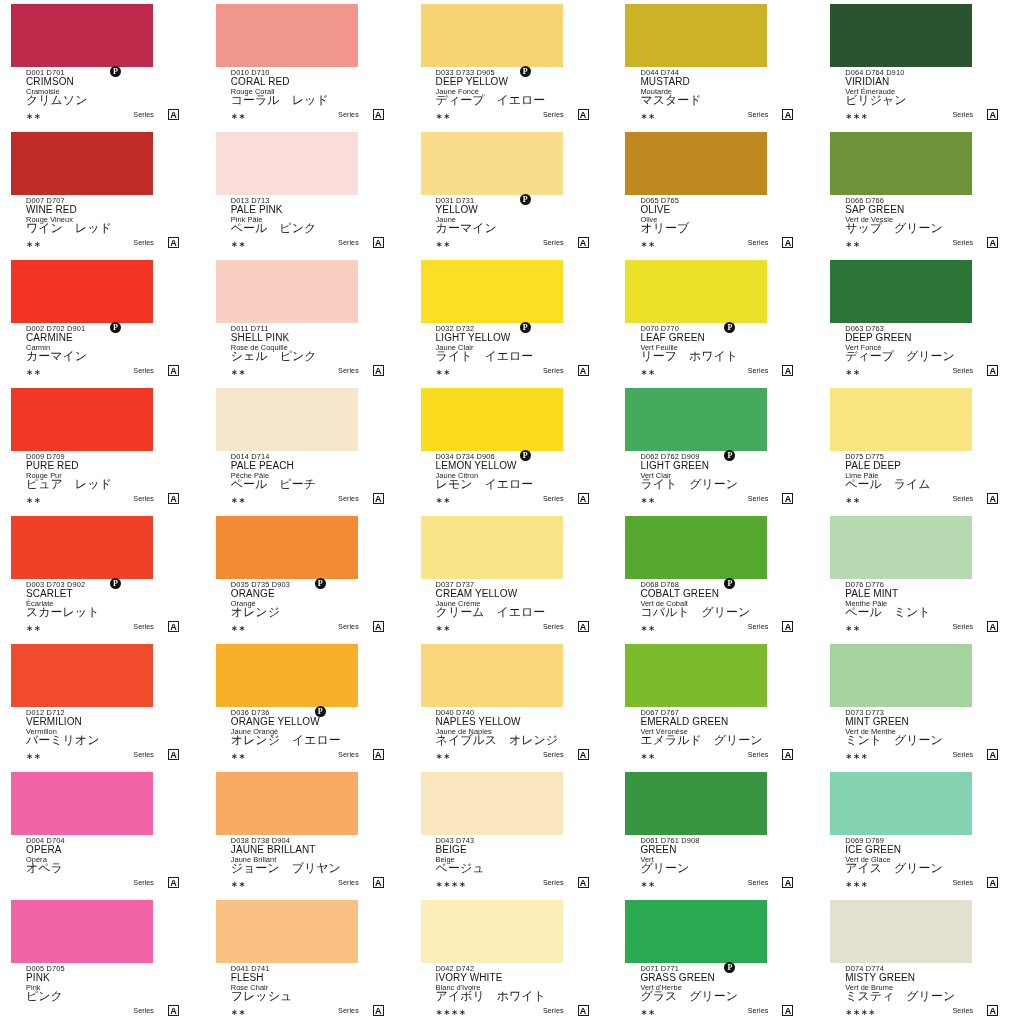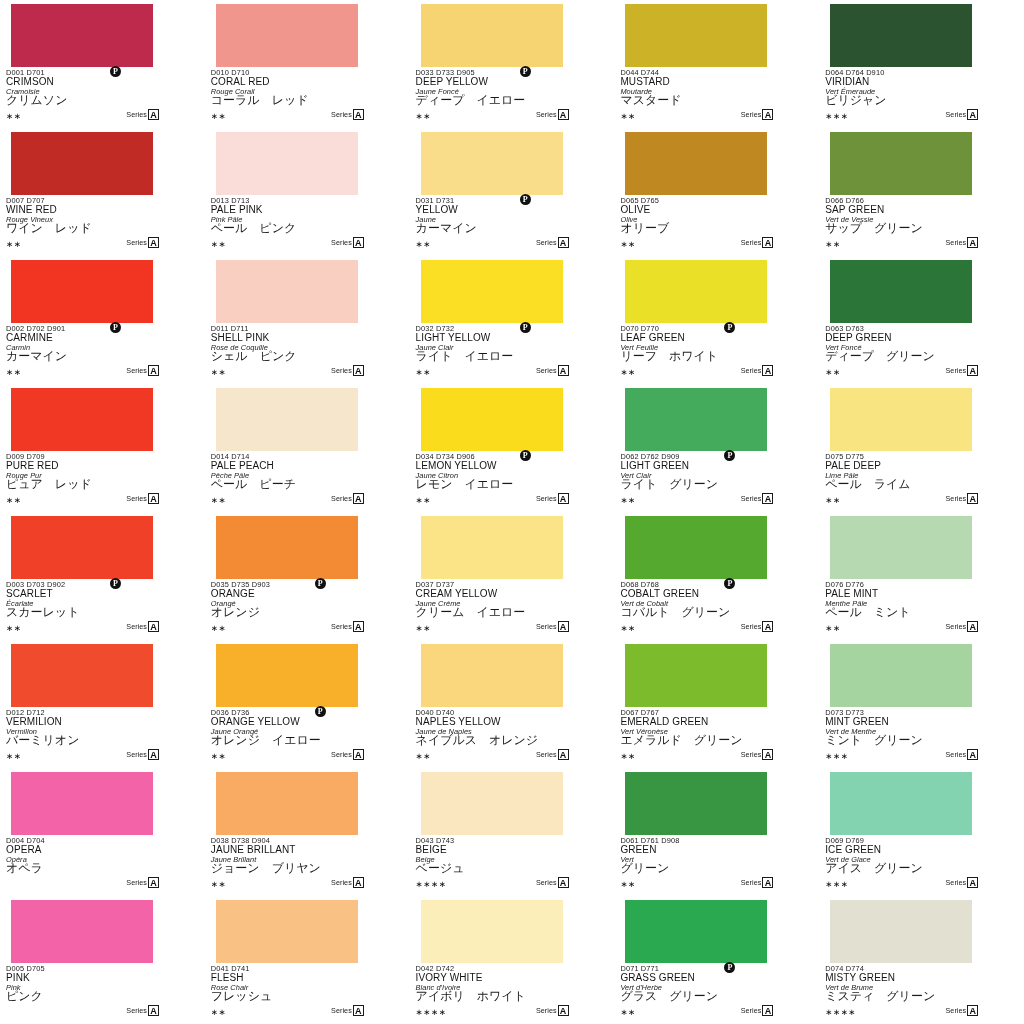--- a/index.html
+++ b/index.html
@@ -35,21 +35,21 @@
     position: absolute;
     left: 11px;
     top: 4px;
     width: 142px;
     height: 63px;
     box-sizing: border-box;
   }
 
   .swatch-info {
     position: absolute;
-    left: 6px;
+    left: 26px;
     top: 68px;
     width: 182px;
     height: 56px;
   }
 
   .code-line {
     font-size: 7.4px;
     line-height: 9.4px;
     color: #1a1a1a;
     letter-spacing: 0.15px;
@@ -66,21 +66,20 @@
     height: 9.6px;
   }
 
   .name-fr {
     font-size: 7.4px;
     line-height: 9.5px;
     color: #1a1a1a;
     letter-spacing: 0.05px;
     white-space: nowrap;
     height: 9.5px;
-    font-style: italic;
   }
 
   .name-ja {
     font-size: 12px;
     line-height: 9.6px;
     color: #1a1a1a;
     white-space: nowrap;
     height: 9.6px;
     font-family: "DejaVu Sans", "Liberation Sans", sans-serif;
   }
@@ -103,21 +102,21 @@
     letter-spacing: 0.6px;
     font-family: "DejaVu Sans", sans-serif;
   }
 
   .series-wrap {
     position: absolute;
     right: 0;
     top: 0;
     display: flex;
     align-items: flex-end;
-    gap: 1px;
+    gap: 14px;
   }
   .series-label {
     font-size: 7.2px;
     line-height: 11px;
     color: #1a1a1a;
     letter-spacing: 0.05px;
   }
   .series-box {
     display: inline-block;
     border: 1px solid #1b1b1b;

